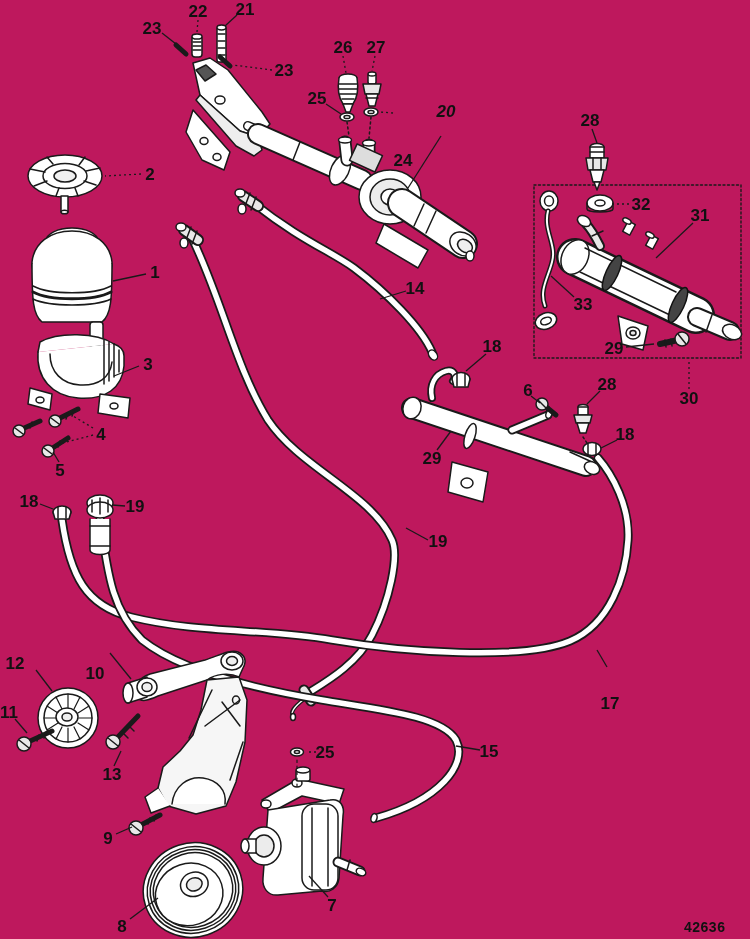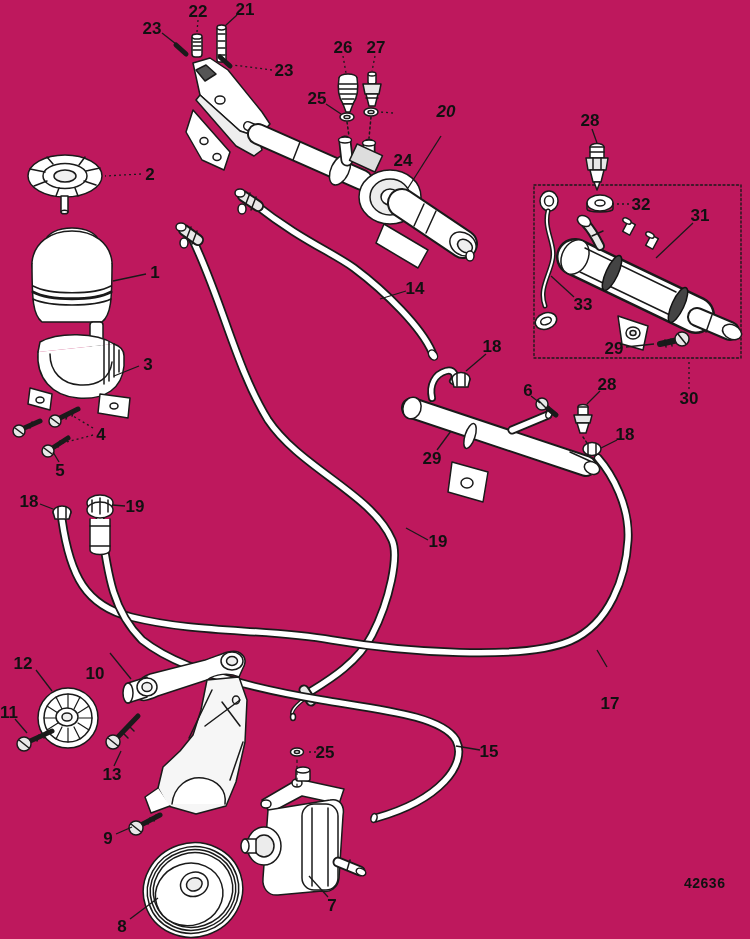--- a/index.html
+++ b/index.html
@@ -8,21 +8,21 @@
     outline:1px solid #e3e3e3;overflow:hidden;
     font-family:"Liberation Sans",sans-serif;
   }
   svg.art,svg.overlay{position:absolute;left:0;top:0;}
   .callout{
     position:absolute;transform:translate(-50%,-50%);
     font:bold 17px "Liberation Sans",sans-serif;color:#111;
     line-height:1;white-space:nowrap;
   }
   .diagram-number{
-    position:absolute;left:684px;top:875px;
+    position:absolute;left:684px;top:919px;
     font:bold 14px "Liberation Sans",sans-serif;color:#111;letter-spacing:.5px;
   }
 </style>
 </head>
 <body>
 
 <div class="canvas">
 
 <svg class="art" width="750" height="939" viewBox="0 0 750 939" fill="none" stroke="#1a1a1a" stroke-width="1.5" stroke-linecap="round" stroke-linejoin="round">
 
@@ -504,21 +504,21 @@
       <div class="callout" style="left: 415px; top: 288px;">14</div>
       <div class="callout" style="left: 492px; top: 346px;">18</div>
       <div class="callout" style="left: 528px; top: 390px;">6</div>
       <div class="callout" style="left: 607px; top: 384px;">28</div>
       <div class="callout" style="left: 625px; top: 434px;">18</div>
       <div class="callout" style="left: 432px; top: 458px;">29</div>
       <div class="callout" style="left: 29px; top: 501px;">18</div>
       <div class="callout" style="left: 135px; top: 506px;">19</div>
       <div class="callout" style="left: 438px; top: 541px;">19</div>
       <div class="callout" style="left: 610px; top: 675px; margin-top: 28px;">17</div>
-      <div class="callout" style="left: 23px; top: 663px;">12</div>
+      <div class="callout" style="left: 15px; top: 663px;">12</div>
       <div class="callout" style="left: 95px; top: 645px; margin-top: 28px;">10</div>
       <div class="callout" style="left: 9px; top: 712px;">11</div>
       <div class="callout" style="left: 112px; top: 774px;">13</div>
       <div class="callout" style="left: 108px; top: 838px;">9</div>
       <div class="callout" style="left: 122px; top: 926px;">8</div>
       <div class="callout" style="left: 325px; top: 752px;">25</div>
       <div class="callout" style="left: 332px; top: 905px;">7</div>
       <div class="callout" style="left: 489px; top: 751px;">15</div>
     </div>
 

